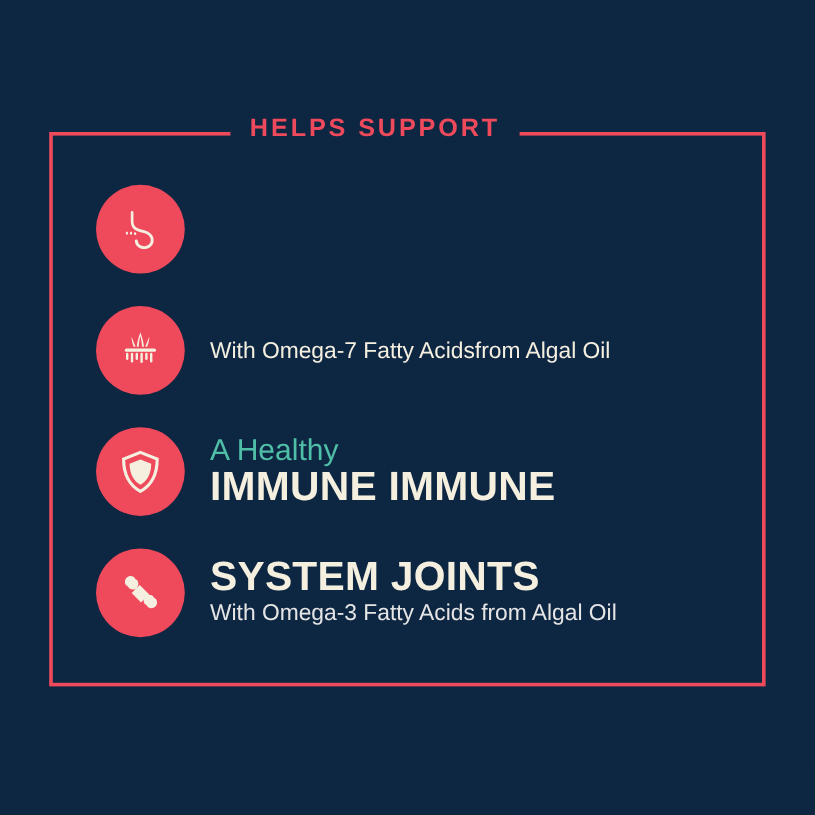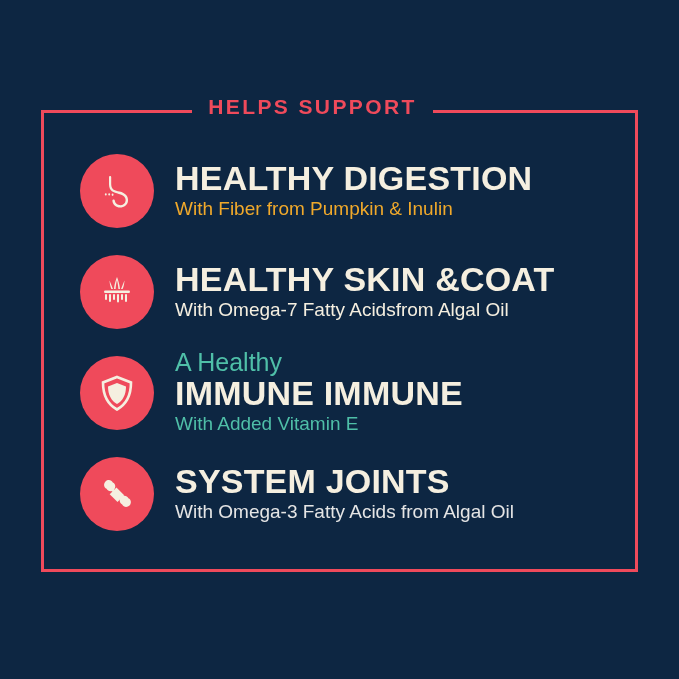--- a/index.html
+++ b/index.html
@@ -115,24 +115,20 @@
 
     <div class="row">
       <div class="badge">
         <span>
           <svg width="44" height="44" viewBox="0 0 44 44">
             <path d="M14 8 C14 6.5 16.2 6.5 16.2 8 L16.2 15 C16.2 21 20 21.5 24.5 22.6 C30.5 24 33.5 27.5 33 32 C32.5 36.6 28 39.2 23.6 38.4 C19.8 37.7 17.6 35 17.4 31.8 C17.3 30.3 19.6 30.1 19.8 31.6 C20.1 34.1 21.8 35.7 24.2 36.1 C27.2 36.6 30.2 34.9 30.6 31.7 C31 28.4 28.6 26 23.9 24.9 C18.5 23.6 14 22.2 14 15.3 Z" fill="#f5efe0"></path>
             <path d="M10.8 24.2 C12.1 24.2 12.1 26.6 10.8 26.6 C9.5 26.6 9.5 24.2 10.8 24.2 Z M14.2 24.2 C15.5 24.2 15.5 26.6 14.2 26.6 C12.9 26.6 12.9 24.2 14.2 24.2 Z M17.6 24.5 C18.9 24.5 18.9 26.9 17.6 26.9 C16.3 26.9 16.3 24.5 17.6 24.5 Z" fill="#f5efe0"></path>
           </svg>
         </span>
       </div>
-      <div class="texts">
-        <div class="title">HEALTHY DIGESTION</div>
-        <div class="sub amber">With Fiber from Pumpkin &amp; Inulin</div>
-      </div>
     </div>
 
     <div class="row">
       <div class="badge">
         <span>
           <svg width="44" height="44" viewBox="0 0 44 44">
             <path d="M22 7 C22 7 19.5 13 19 19 L20.6 19 C21 13.5 22 10 22 10 C22 10 23 13.5 23.4 19 L25 19 C24.5 13 22 7 22 7 Z" fill="#f5efe0"></path>
             <path d="M14.5 10.5 C14.5 10.5 14.8 15.5 16.4 19 L18 19 C16.6 15.5 14.5 10.5 14.5 10.5 Z" fill="#f5efe0"></path>
             <path d="M29.5 10.5 C29.5 10.5 27.4 15.5 26 19 L27.6 19 C29.2 15.5 29.5 10.5 29.5 10.5 Z" fill="#f5efe0"></path>
             <rect x="9" y="20.5" width="26" height="2.6" rx="1.3" fill="#f5efe0"></rect>
@@ -141,38 +137,36 @@
               <rect x="14" y="24" width="2" height="8" rx="1"></rect>
               <rect x="18" y="24" width="2" height="6" rx="1"></rect>
               <rect x="22" y="24" width="2" height="8.5" rx="1"></rect>
               <rect x="26" y="24" width="2" height="6" rx="1"></rect>
               <rect x="30" y="24" width="2" height="8" rx="1"></rect>
             </g>
           </svg>
         </span>
       </div>
       <div class="texts">
-        <div class="title">HEALTHY SKIN &amp;COAT</div>
         <div class="sub cream">With Omega-7 Fatty Acidsfrom Algal Oil</div>
       </div>
     </div>
 
     <div class="row">
       <div class="badge">
         <span>
           <svg width="44" height="44" viewBox="0 0 44 44">
             <path d="M22 6 L36 11.5 C36 24 31 33.5 22 38.5 C13 33.5 8 24 8 11.5 Z" fill="none" stroke="#f5efe0" stroke-width="2.6"></path>
             <path d="M22 12 L31 15.5 C31 24 27.5 30 22 33 C16.5 30 13 24 13 15.5 Z" fill="#f5efe0"></path>
           </svg>
         </span>
       </div>
       <div class="texts">
         <div class="pre">A Healthy</div>
         <div class="title">IMMUNE IMMUNE</div>
-        <div class="sub teal">With Added Vitamin E</div>
       </div>
     </div>
 
     <div class="row">
       <div class="badge">
         <span>
           <svg width="44" height="44" viewBox="0 0 44 44">
             <path d="M10.5 9.5 C12.8 7.2 16.6 7.8 17.8 10.6 C20.6 11.8 21.2 15.6 18.9 17.9 L17 19.8 L24.2 27 L26.1 25.1 C28.4 22.8 32.2 23.4 33.4 26.2 C36.2 27.4 36.8 31.2 34.5 33.5 C32.2 35.8 28.4 35.2 27.2 32.4 C24.4 31.2 23.8 27.4 26.1 25.1 L18.9 17.9 C16.6 20.2 12.8 19.6 11.6 16.8 C8.8 15.6 8.2 11.8 10.5 9.5 Z" fill="#f5efe0"></path>
             <rect x="16.5" y="18" width="11" height="9.5" transform="rotate(45 22 22.7)" fill="#f5efe0"></rect>
           </svg>

